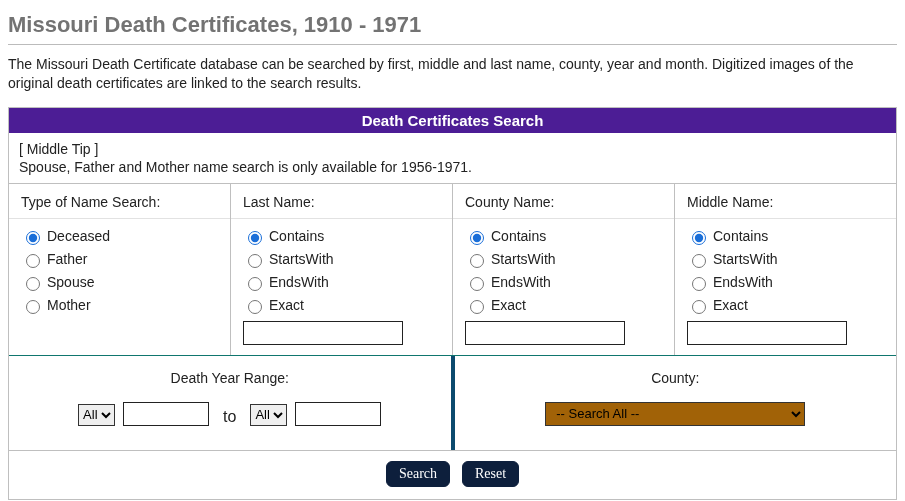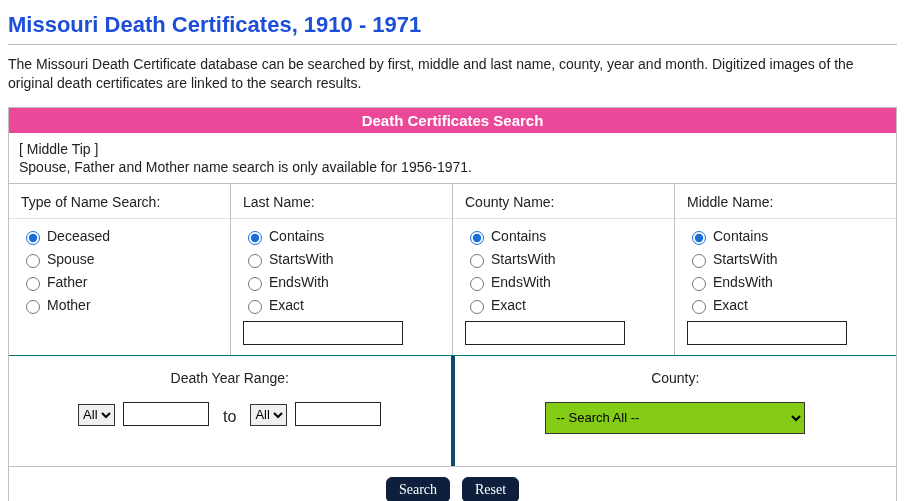--- a/index.html
+++ b/index.html
@@ -9,37 +9,37 @@
     font-family: Verdana, Geneva, sans-serif;
     font-size: 14px;
     color: #222;
     background: #fff;
     width: 905px;
   }
   h1.page-title {
     font-size: 22px;
     font-weight: 600;
     margin: 4px 0 6px 0;
-    color: #1d4ed8;
+    color: #737373;
   }
   hr.title-rule {
     border: none;
     border-top: 1px solid #bbb;
     margin: 0 0 10px 0;
   }
   p.intro {
     font-size: 14px;
     margin: 0 0 14px 0;
     line-height: 1.35;
   }
   .panel {
     border: 1px solid #bfbfbf;
   }
   .panel-header {
-    background: #ec4899;
+    background: #4c1d95;
     color: #fff;
     text-align: center;
     font-weight: bold;
     padding: 4px 0;
     font-size: 15px;
   }
   .tip-row {
     padding: 8px 10px;
     font-size: 14px;
     border-bottom: 1px solid #bfbfbf;
@@ -112,26 +112,26 @@
     width: 86px;
     height: 24px;
     border: 1px solid #222;
     font-size: 13px;
     padding: 2px 4px;
     background: #fff;
   }
   .to-label { font-size: 16px; padding: 0 6px; }
   .county-select {
     display: block;
-    margin: 8px auto;
+    margin: 0 auto;
     width: 260px;
-    height: 32px;
+    height: 24px;
     border: 1px solid #333;
     font-size: 13px;
-    background: #84cc16;
+    background: #a16207;
     padding-left: 6px;
   }
   .button-row {
     text-align: center;
     padding: 10px 0 12px 0;
   }
   .btn {
     display: inline-block;
     background: #0d1f3c;
     color: #fff;
@@ -163,25 +163,25 @@
 
     <div class="criteria-col">
       <div class="col-heading">Type of Name Search:</div>
       <div class="radio-list">
         <label class="radio-item">
           <input type="radio" name="nametype" checked="" style="">
           <span>Deceased</span>
         </label>
         <label class="radio-item">
           <input type="radio" name="nametype" style="">
+          <span>Father</span>
+        </label>
+        <label class="radio-item">
+          <input type="radio" name="nametype" style="">
           <span>Spouse</span>
-        </label>
-        <label class="radio-item">
-          <input type="radio" name="nametype" style="">
-          <span>Father</span>
         </label>
         <label class="radio-item">
           <input type="radio" name="nametype" style="">
           <span>Mother</span>
         </label>
       </div>
     </div>
 
     <div class="criteria-col">
       <div class="col-heading">Last Name:</div>

